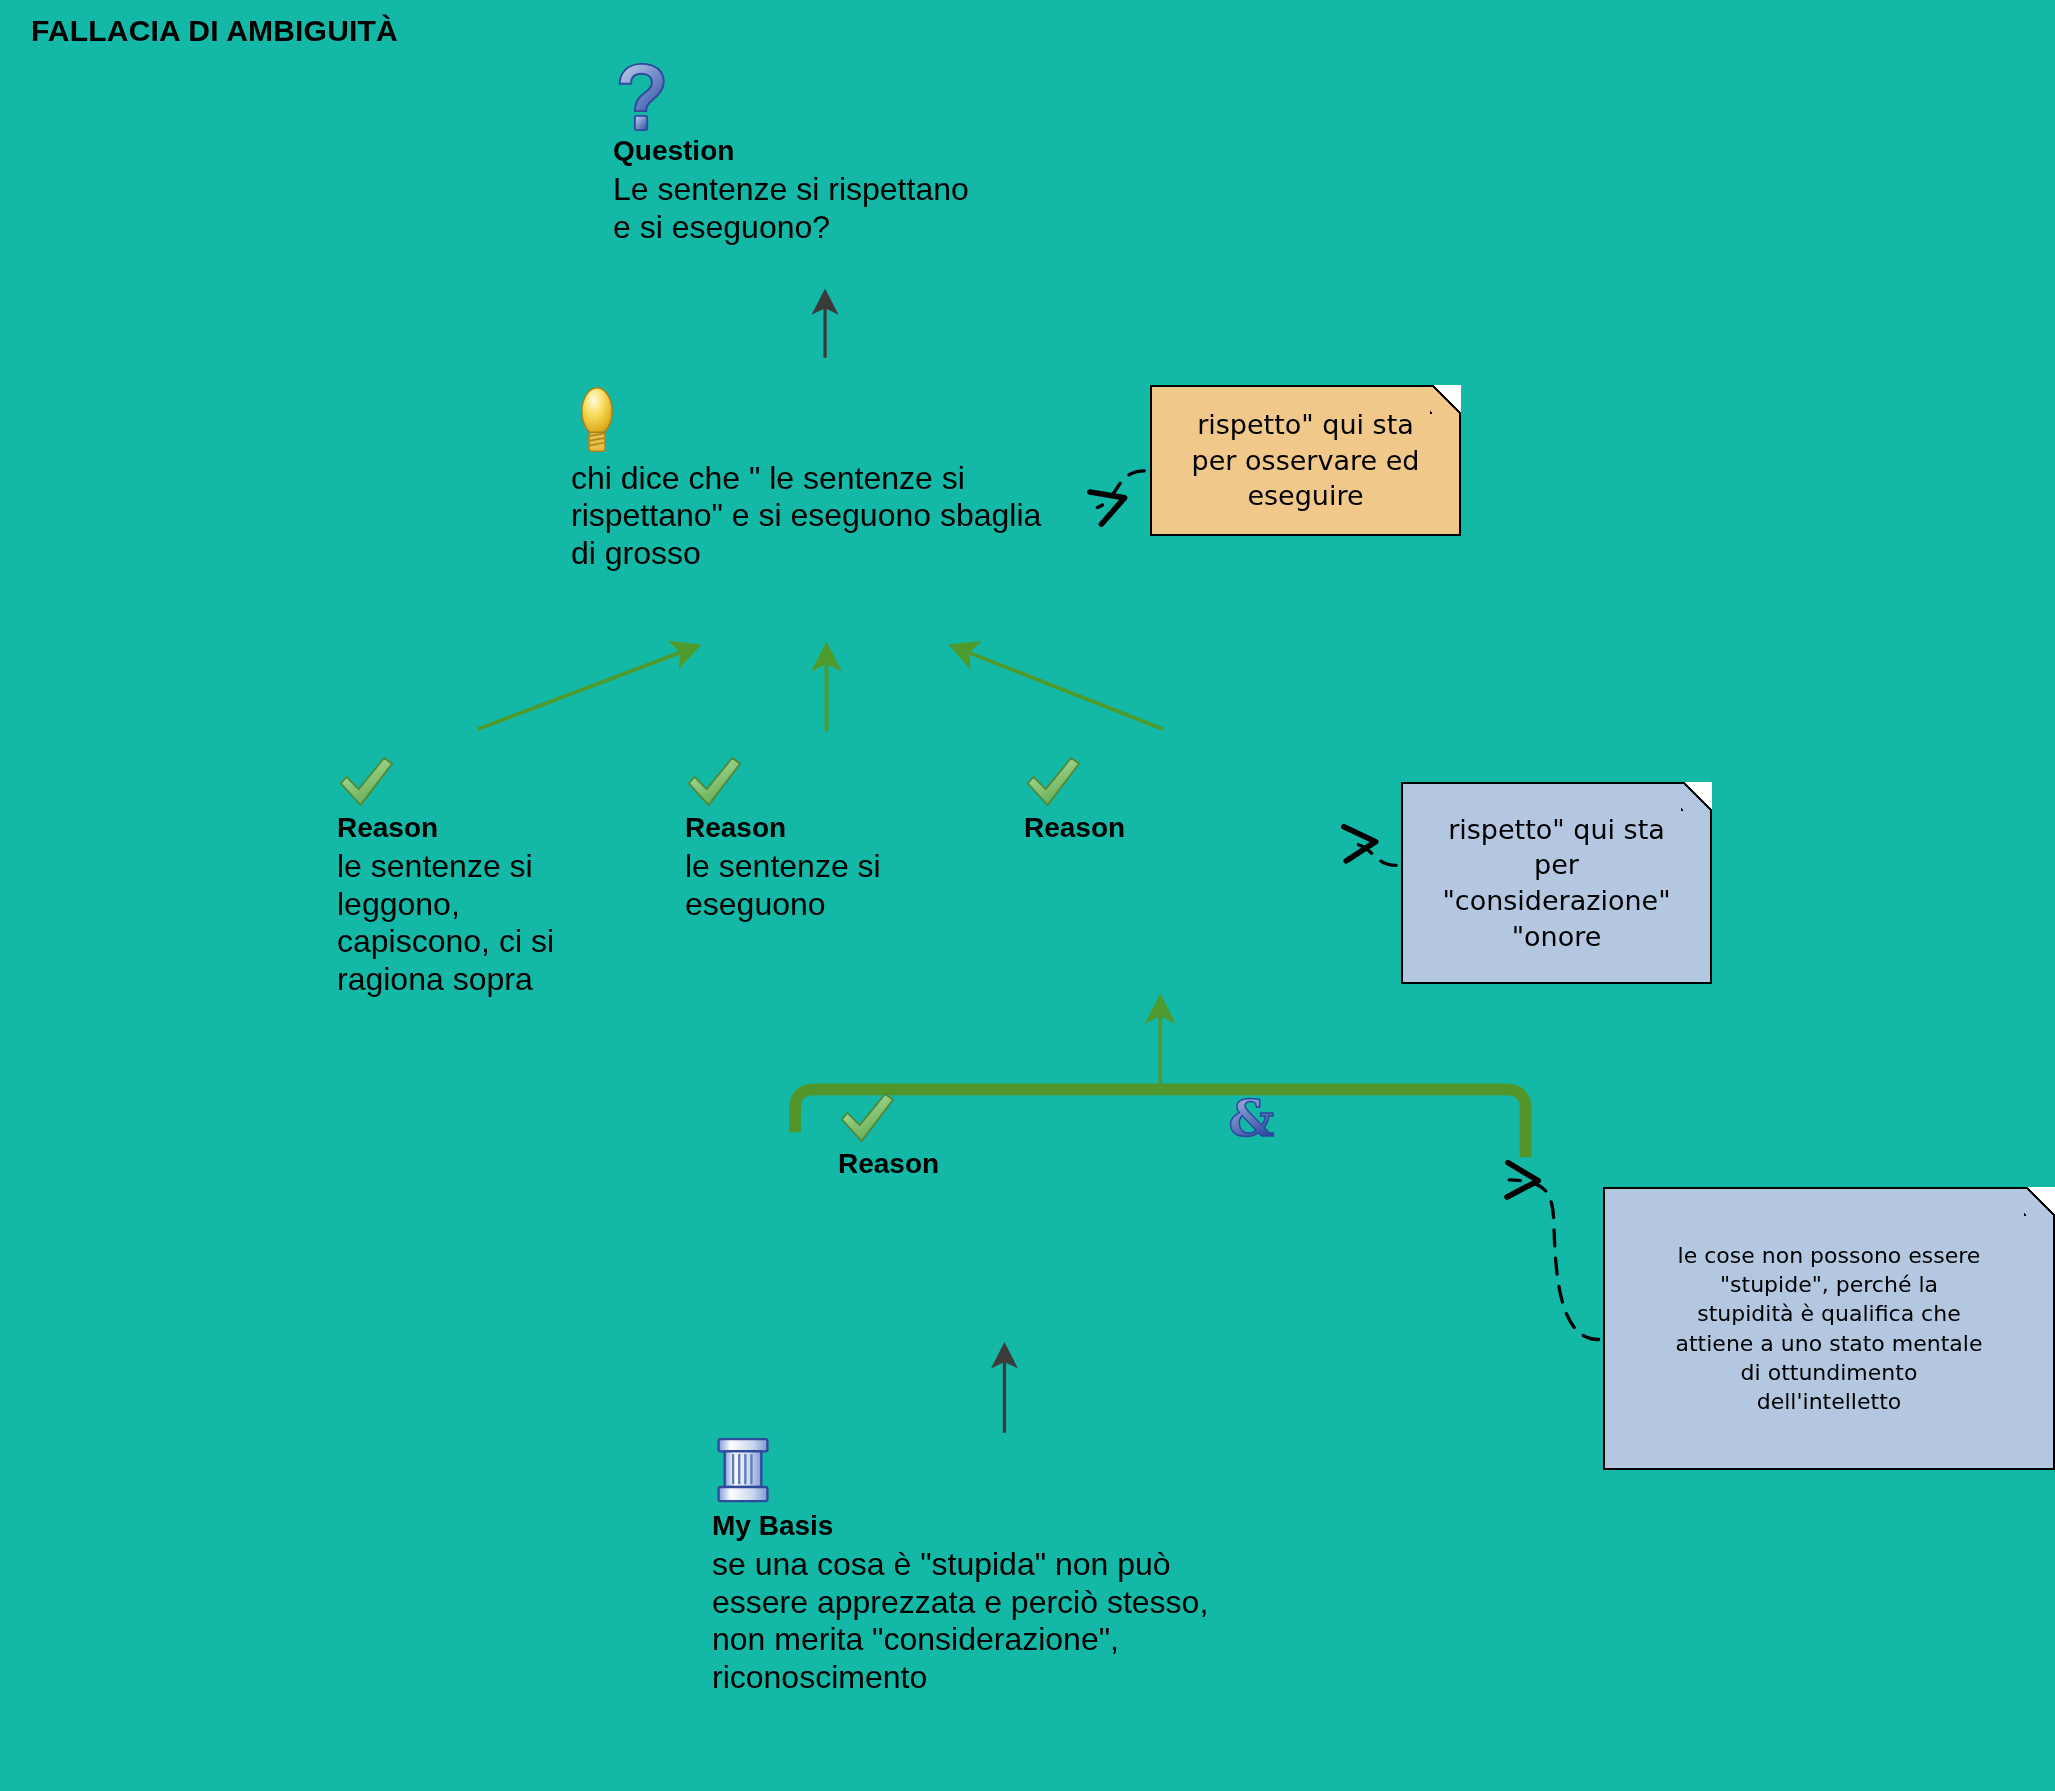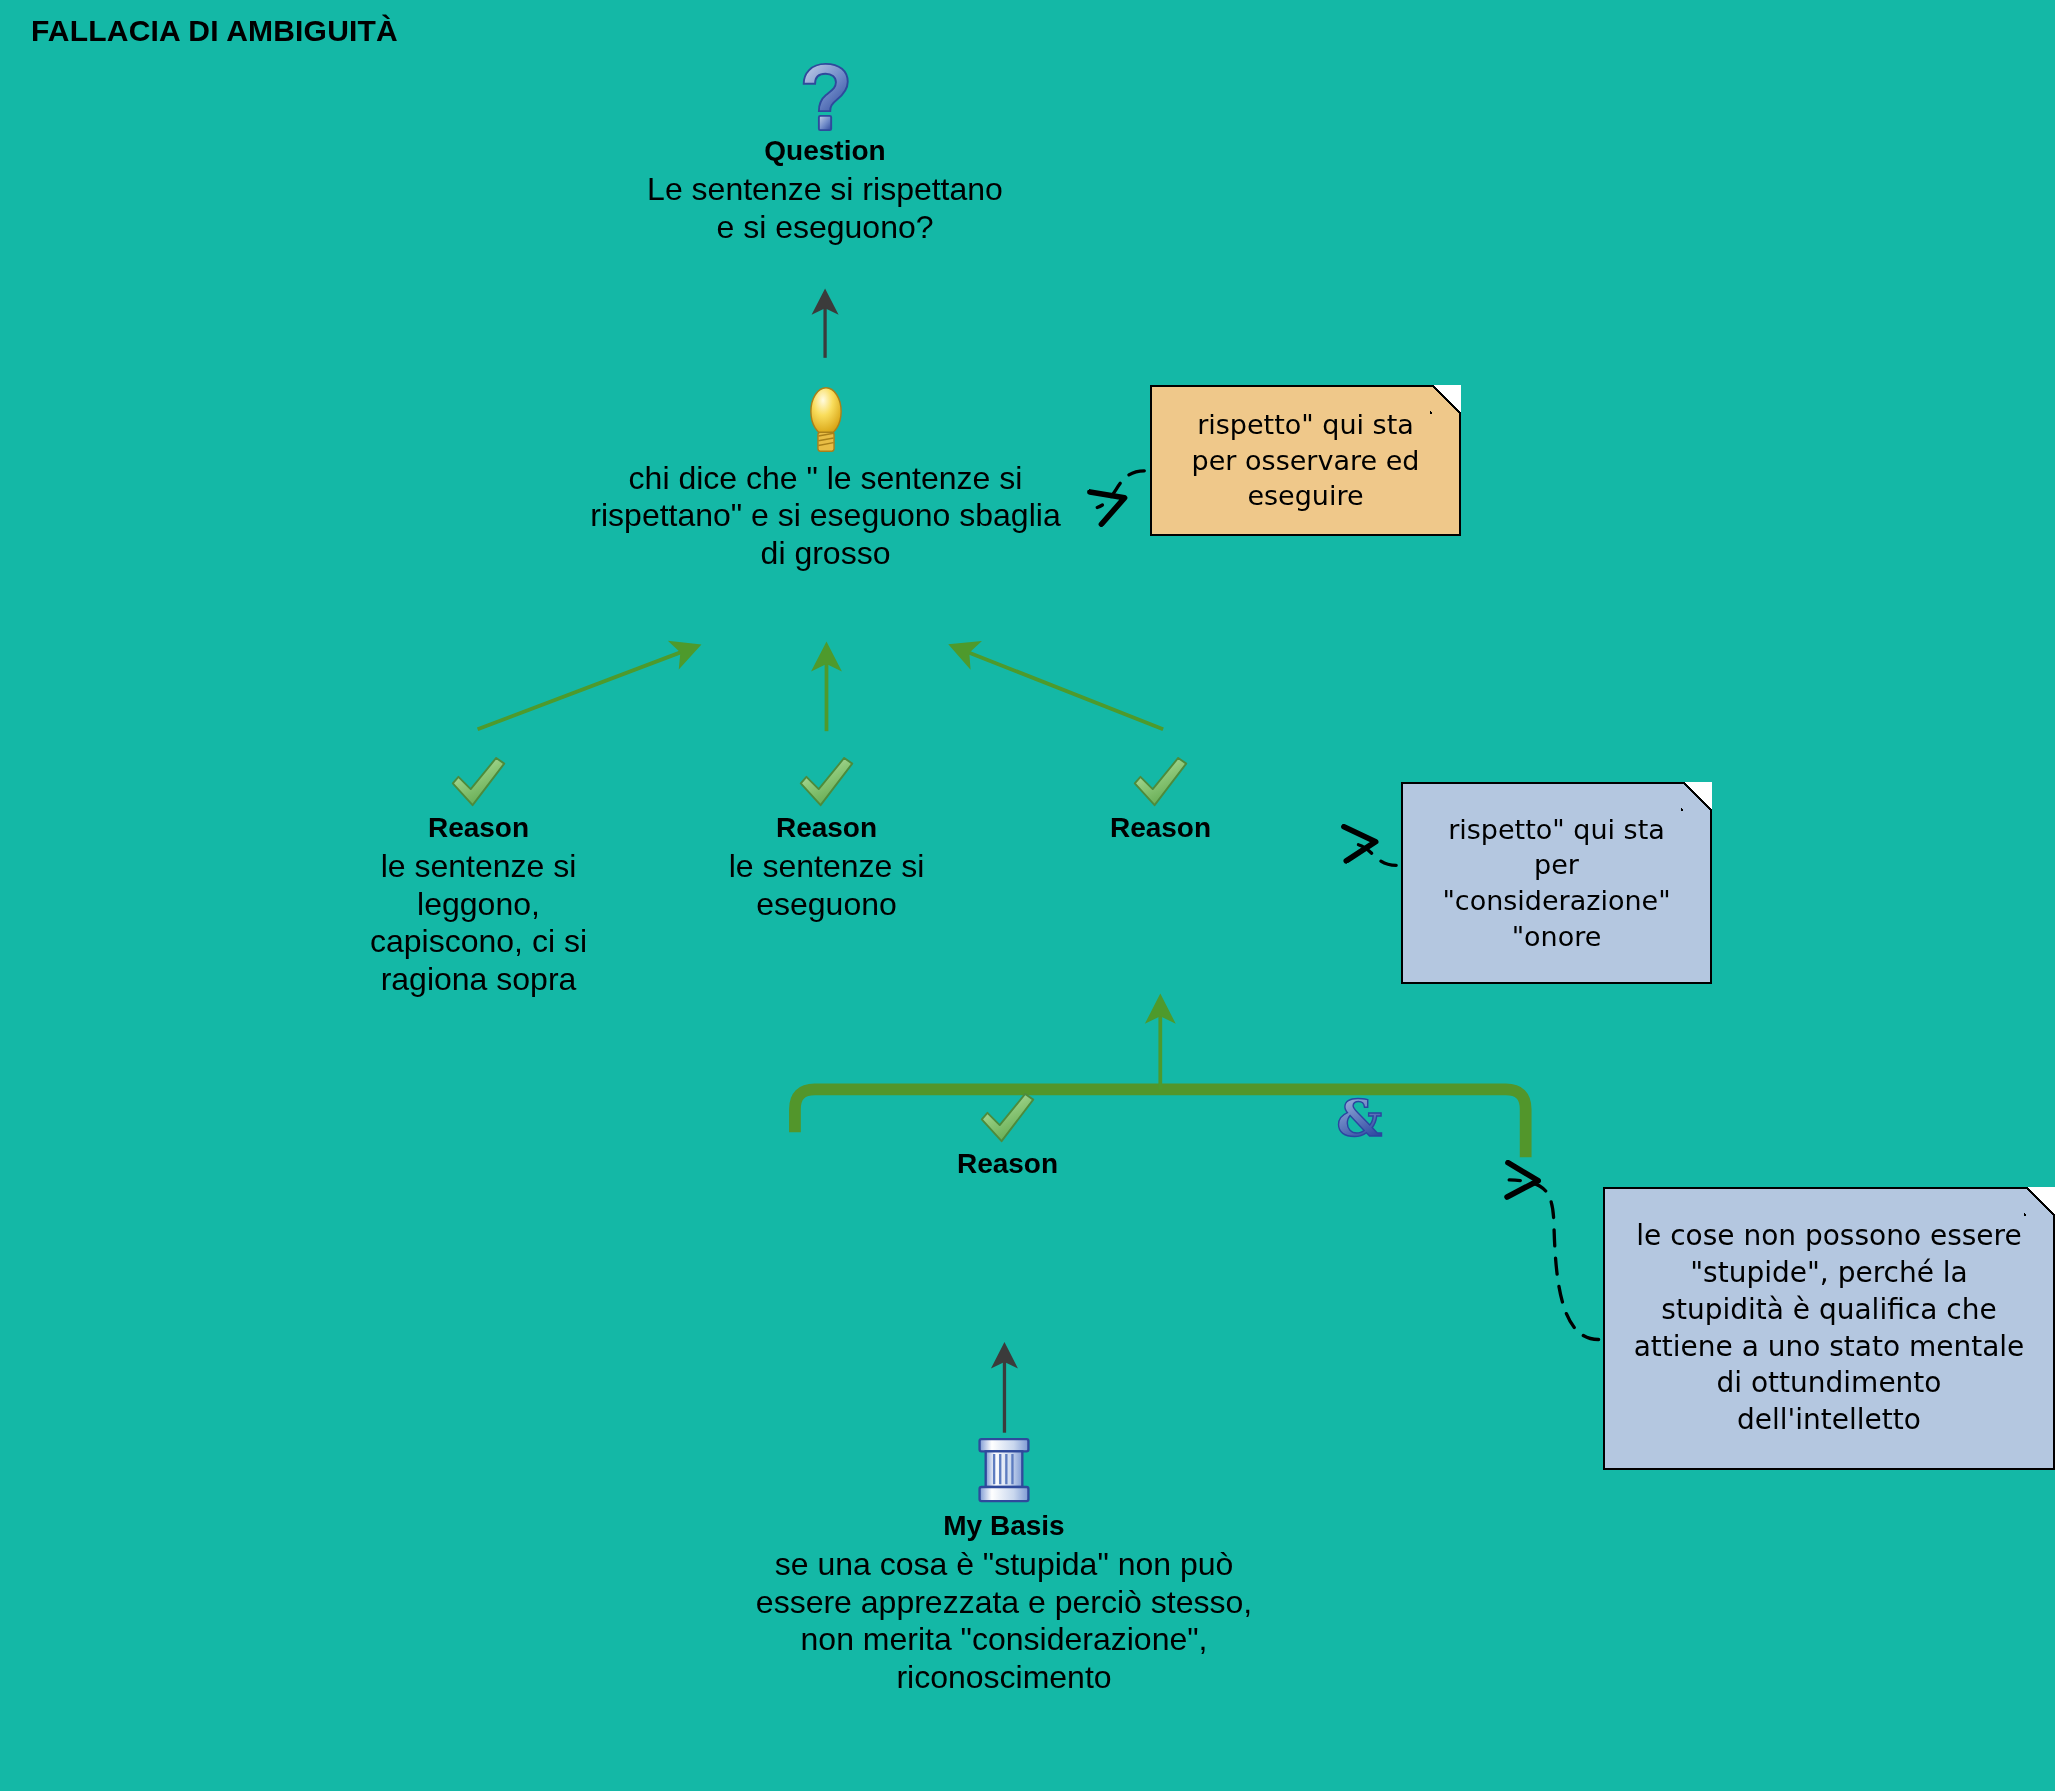--- a/index.html
+++ b/index.html
@@ -33,21 +33,20 @@
     font-size: 30px;
     font-weight: bold;
     letter-spacing: 0.2px;
     color: #000000;
     white-space: nowrap;
   }
 
   
   .node {
     position: absolute;
-    text-align: center;
     color: #000000;
   }
   .node .icon-wrap {
     display: block;
     margin: 0 auto;
     line-height: 0;
   }
   .node .node-type {
     display: block;
     font-weight: bold;
@@ -289,21 +288,21 @@
   </div>
 
   <div class="note note-blue" style="left:1401px; top:782px; width:311px; height:202px;">
     <span class="fold"></span>
     <span class="note-inner">rispetto" qui sta
 per
 "considerazione"
 "onore</span>
   </div>
 
-  <div class="note note-blue" style="left:1603px; top:1187px; width:452px; height:283px; font-size:28px;">
+  <div class="note note-blue" style="left:1603px; top:1187px; width:452px; height:283px; font-size:22px;">
     <span class="fold"></span>
     <span class="note-inner">le cose non possono essere
 "stupide", perché la
 stupidità è qualifica che
 attiene a uno stato mentale
 di ottundimento
 dell'intelletto</span>
   </div>
 
 </div>

